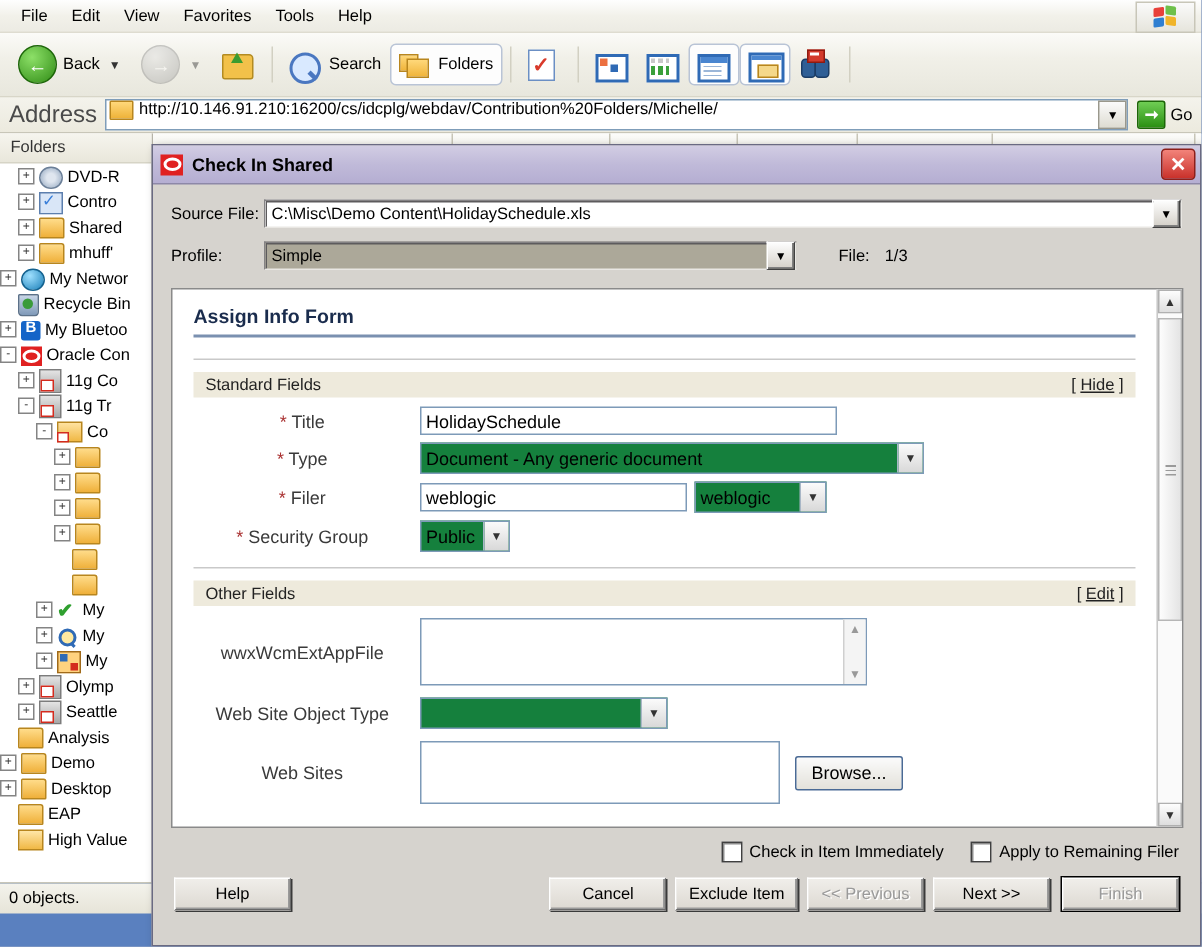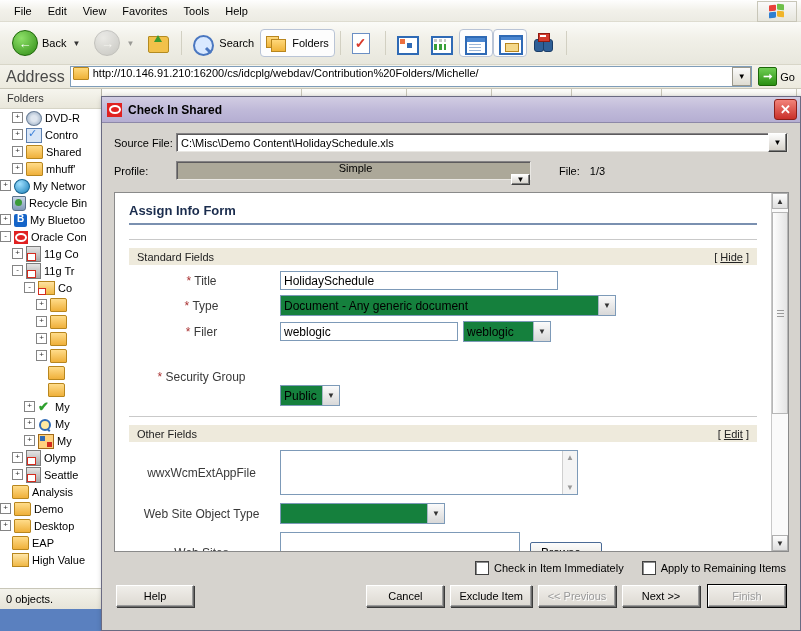--- a/index.html
+++ b/index.html
@@ -204,21 +204,20 @@
     border:1px solid #fff; border-right-color:#404040; border-bottom-color:#404040;
     box-shadow: inset -1px -1px 0 #808080;
     display:flex;align-items:center;justify-content:center; font-size:8px;
   }
   .profilebox {
     width:355px; height:19px; background:#aca899;
     border-color:#848284 #e9e7e3 #e9e7e3 #848284; border-width:1px; border-style:solid;
     box-shadow: inset 1px 1px 0 #5d5b5d;
     display:flex; align-items:center; padding-left:4px; font-size:11px;
     box-sizing:border-box;
-    flex-direction:column;
   }
   .filecount { margin-left:28px; font-size:11px; }
   .filecount b { font-weight:normal; padding-left:10px; }
 
   
   .formframe {
     position:absolute; left:12px; top:95px;
     width:675px; height:360px;
     background:#fff;
     border:1px solid #8a8a8a;
@@ -665,21 +664,21 @@
             <span>weblogic</span>
             <div class="arw">▼</div>
           </div>
         </div>
 
         <div class="frow">
           <span class="frow-label">
             <span class="req">*</span>
             <span>Security Group</span>
           </span>
-          <div class="sel" style="width:60px;margin-top:38px;">
+          <div class="sel" style="width:60px;">
             <span>Public</span>
             <div class="arw">▼</div>
           </div>
         </div>
 
         <div class="thin-rule"></div>
 
         <div class="sec-head">
           <span>Other Fields</span>
           <span class="sec-link">[&nbsp;<u>Edit</u>&nbsp;]</span>
@@ -726,21 +725,21 @@
     </div>
 
     <div class="dlg-bottom">
       <div class="cbrow">
         <label class="cb">
           <span class="cbox"></span>
           <span>Check in Item Immediately</span>
         </label>
         <label class="cb">
           <span class="cbox"></span>
-          <span>Apply to Remaining Items</span>
+          <span>Apply to Remaining Filer</span>
         </label>
       </div>
       <div class="btnrow">
         <div class="btn">Help</div>
         <div class="spacer"></div>
         <div class="btn">Cancel</div>
         <div class="btn">Exclude Item</div>
         <div class="btn dis">&lt;&lt; Previous</div>
         <div class="btn">Next &gt;&gt;</div>
         <div class="btn dis default">Finish</div>

